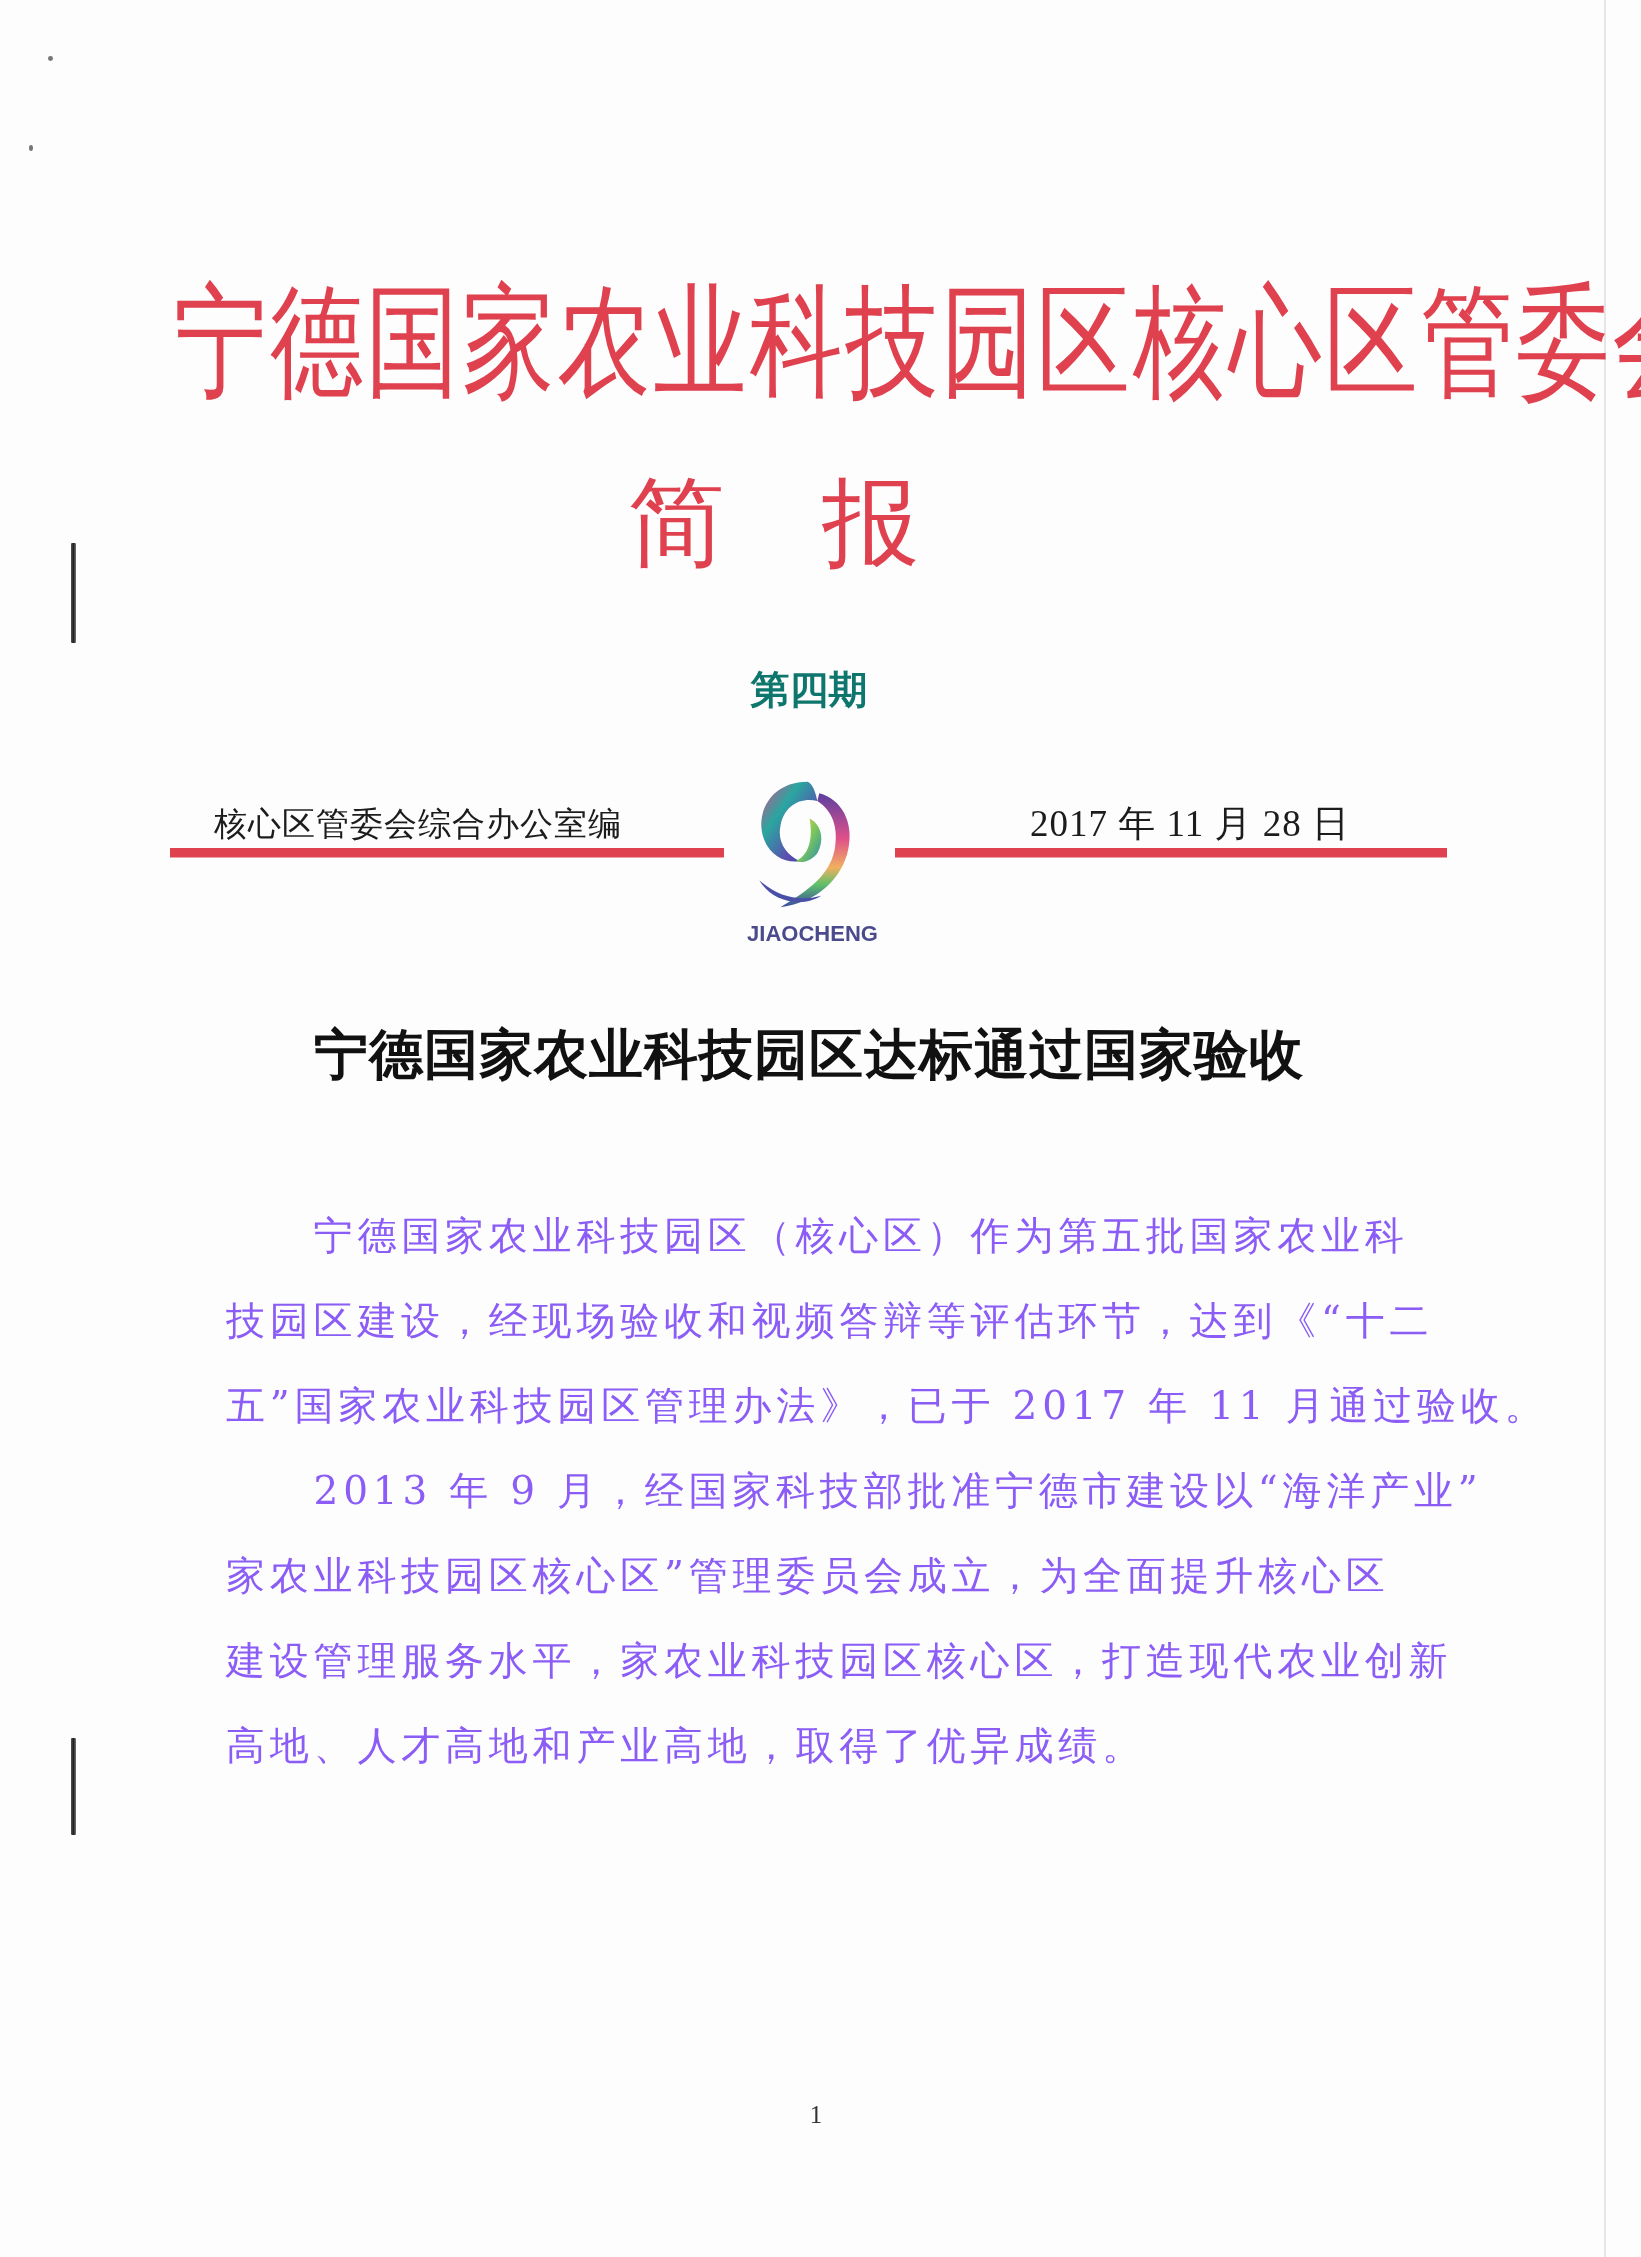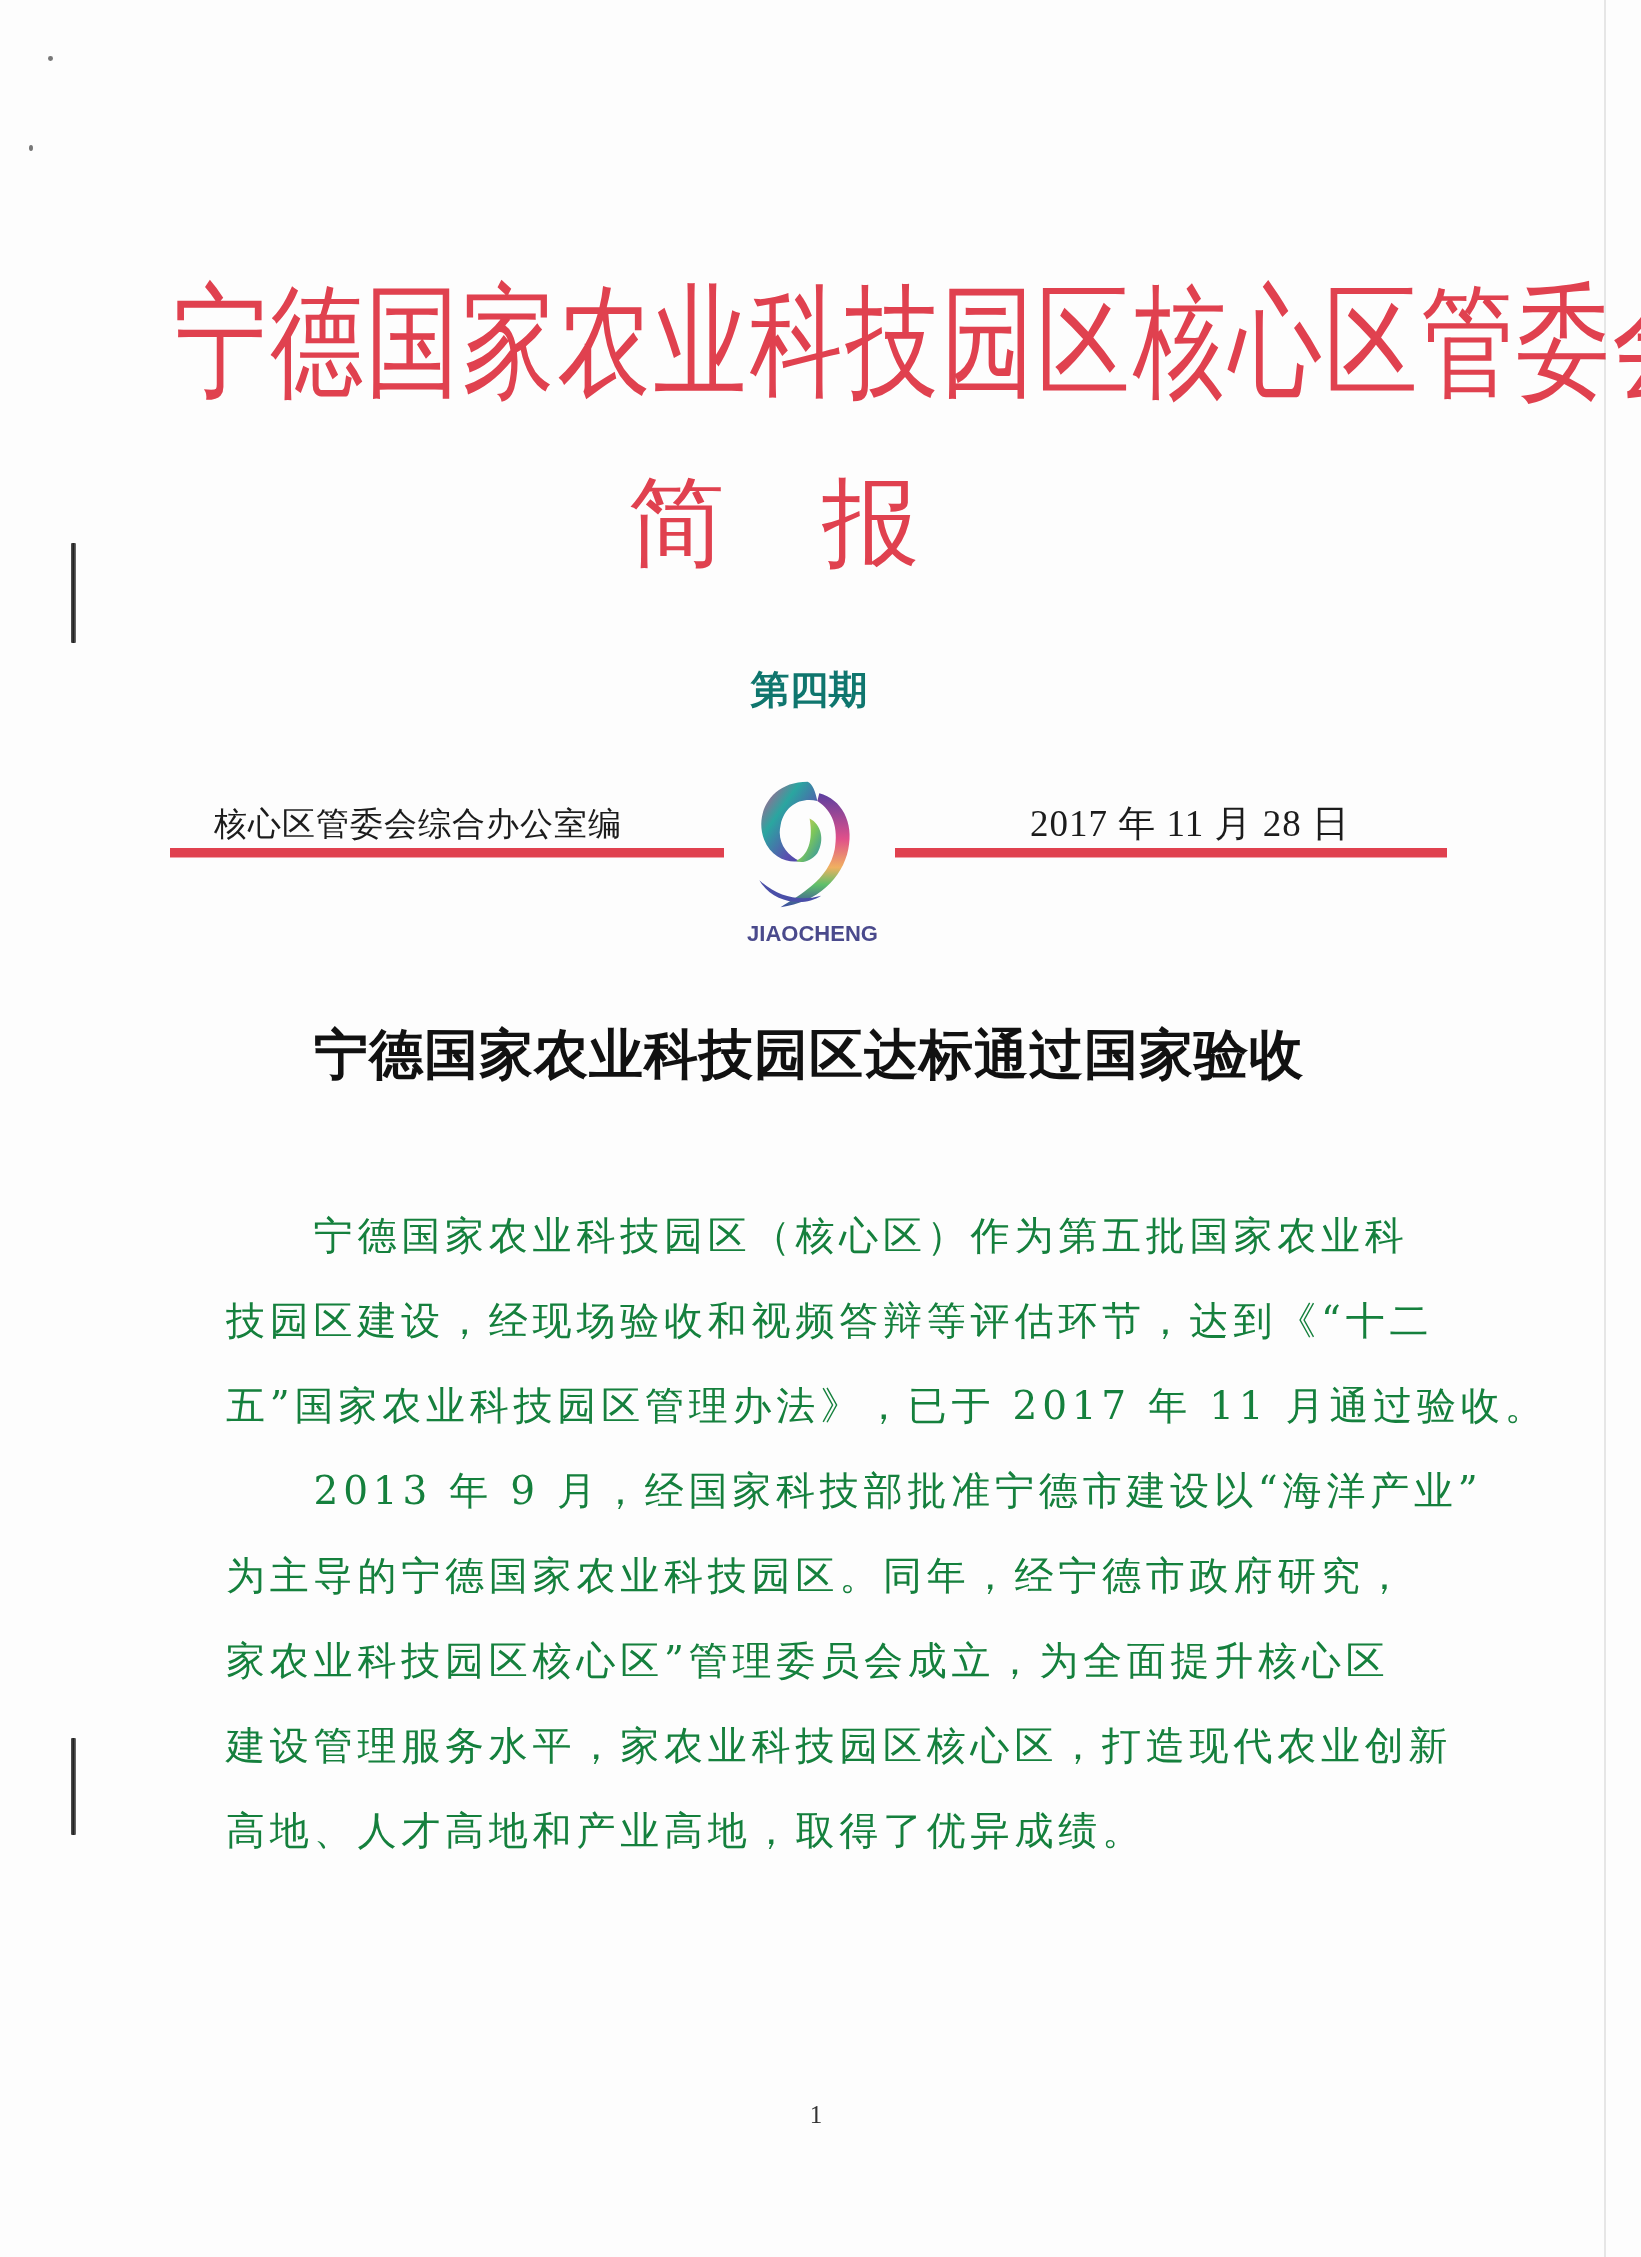--- a/index.html
+++ b/index.html
@@ -138,21 +138,21 @@
       white-space: nowrap;
     }
     .body-text {
       position: absolute;
       left: 226px;
       top: 1193px;
       width: 1168px;
       font-family: "DejaVu Serif", "Liberation Serif", serif;
       font-size: 39px;
       line-height: 85px;
-      color: #15803d;
+      color: #8b5cf6;
       letter-spacing: 4.8px;
     }
     .body-line {
       display: block;
       white-space: nowrap;
       height: 85px;
     }
     .page-number {
       position: absolute;
       left: 0;
@@ -216,20 +216,19 @@
   <div class="logo-text">JIAOCHENG</div>
 </div>
 
 <div class="headline">宁德国家农业科技园区达标通过国家验收</div>
 
 <div class="body-text">
   <span class="body-line">　　宁德国家农业科技园区（核心区）作为第五批国家农业科</span>
   <span class="body-line">技园区建设，经现场验收和视频答辩等评估环节，达到《“十二</span>
   <span class="body-line">五”国家农业科技园区管理办法》，已于 2017 年 11 月通过验收。</span>
   <span class="body-line">　　2013 年 9 月，经国家科技部批准宁德市建设以“海洋产业”</span>
-  <span class="body-line">为主导的宁德国家农业科技园区。同年，经宁德市政府研究，</span>
   <span class="body-line">家农业科技园区核心区”管理委员会成立，为全面提升核心区</span>
   <span class="body-line">建设管理服务水平，家农业科技园区核心区，打造现代农业创新</span>
   <span class="body-line">高地、人才高地和产业高地，取得了优异成绩。</span>
 </div>
 
 <div class="page-number">1</div>
 
 
 </body></html>

